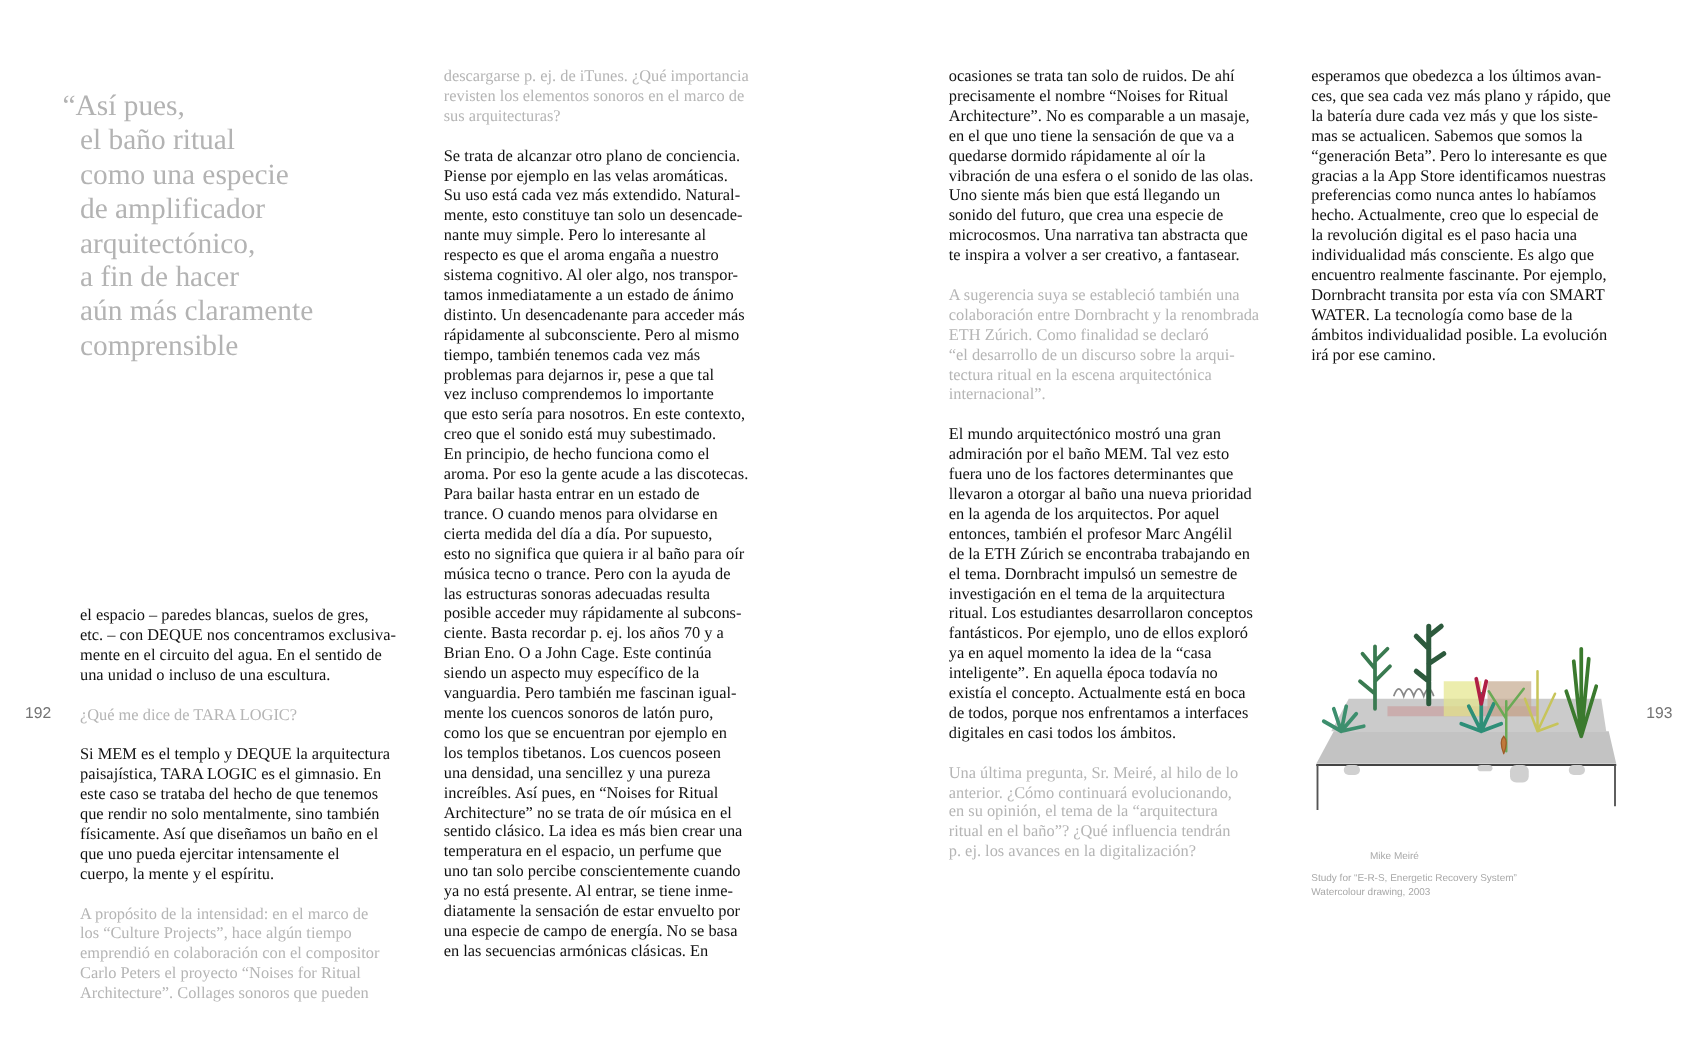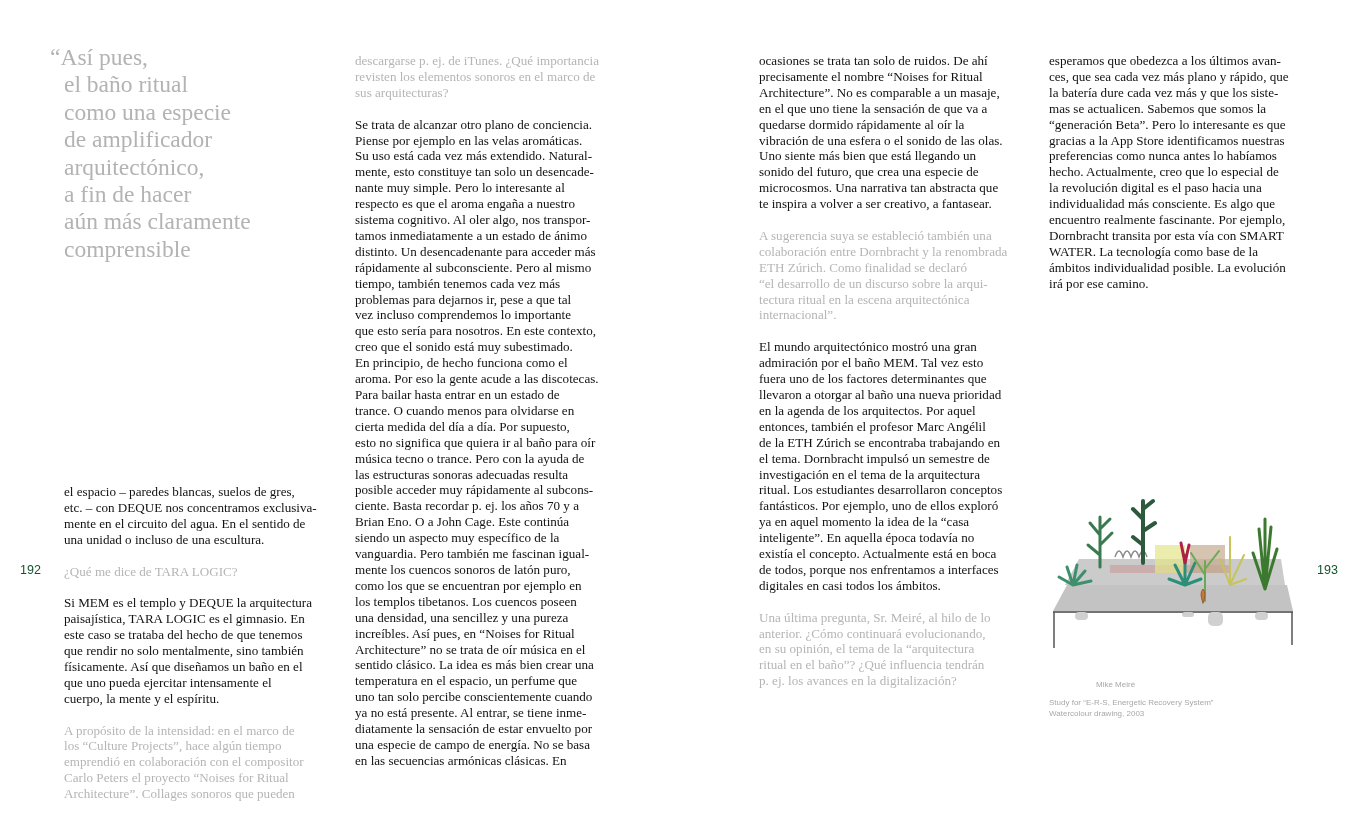--- a/index.html
+++ b/index.html
@@ -5,22 +5,22 @@
     html, body { margin: 0; padding: 0; background: #ffffff; }
     body { width: 1356px; height: 839px; position: relative; overflow: hidden;
       font-family: "Liberation Serif", "DejaVu Serif", serif; color: #111; }
     .col { position: absolute; font-size: 13.1px; line-height: 15.9px; width: 262px; }
     .col p { margin: 0 0 15.9px 0; }
     .col p.q { color: #b5b5b5; }
     .line { display: block; white-space: nowrap; }
     #pull-quote { position: absolute; left: 50px; top: 44px; font-size: 23.5px; line-height: 27.4px;
       color: #b3b3b3; font-family: "Liberation Serif", serif; }
     #pull-quote .ql { display: block; padding-left: 14px; white-space: nowrap; }
-    #pull-quote .ql.first { padding-left: 0; }
-    .pnum { position: absolute; font-family: "Liberation Sans", sans-serif; font-size: 12.5px; color: #14532d; text-align: right; }
+    #pull-quote .ql.first { padding-left: 0; margin-top: 28px; }
+    .pnum { position: absolute; font-family: "Liberation Sans", sans-serif; font-size: 12.5px; color: #737373; text-align: right; }
     .caption { position: absolute; font-family: "Liberation Sans", sans-serif; font-size: 8px; color: #a8a8a8; line-height: 11px; }
     #illustration { position: absolute; left: 1045px; top: 485px; width: 258px; height: 170px; }
   </style>
 </head>
 <body>
 
 <div id="pull-quote">
     <span class="ql first">“Así pues,</span>
     <span class="ql">el baño ritual</span>
     <span class="ql">como una especie</span>

